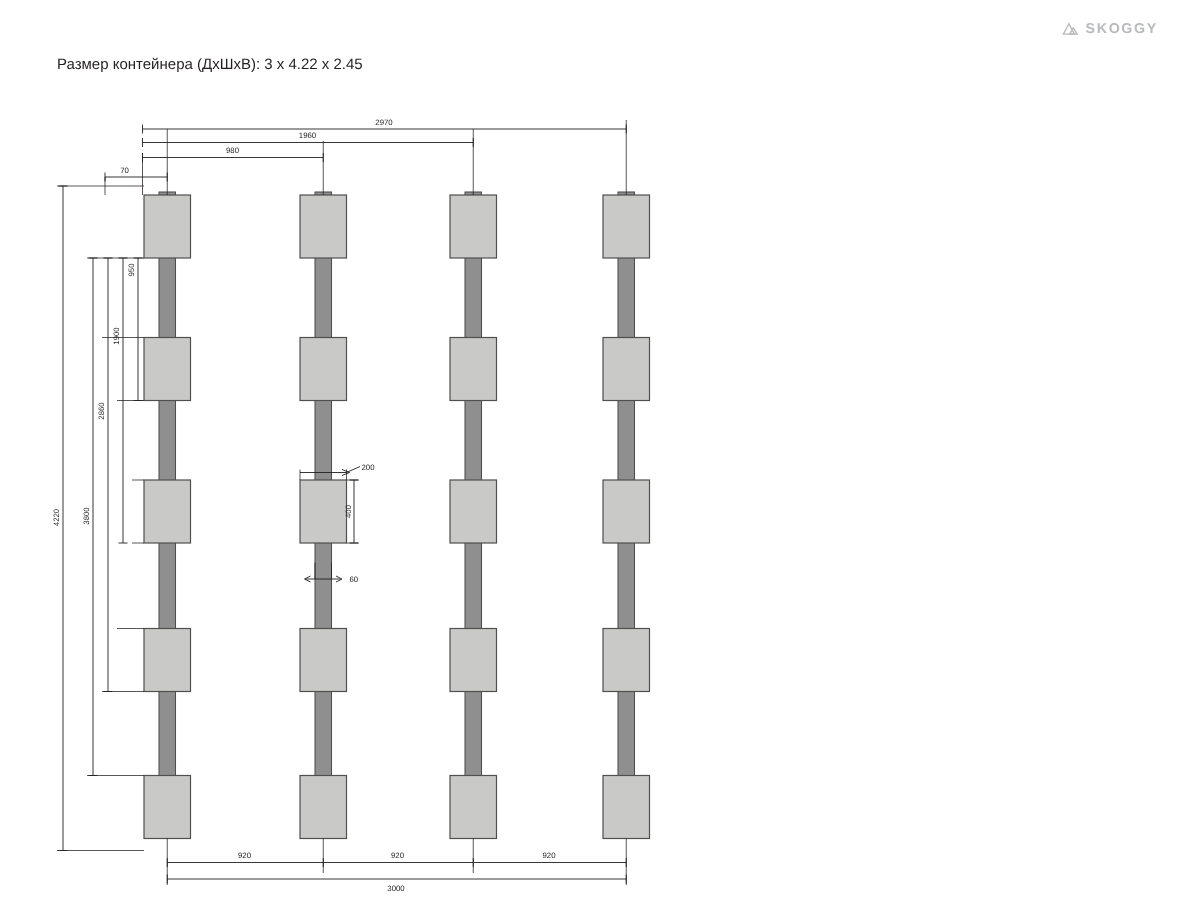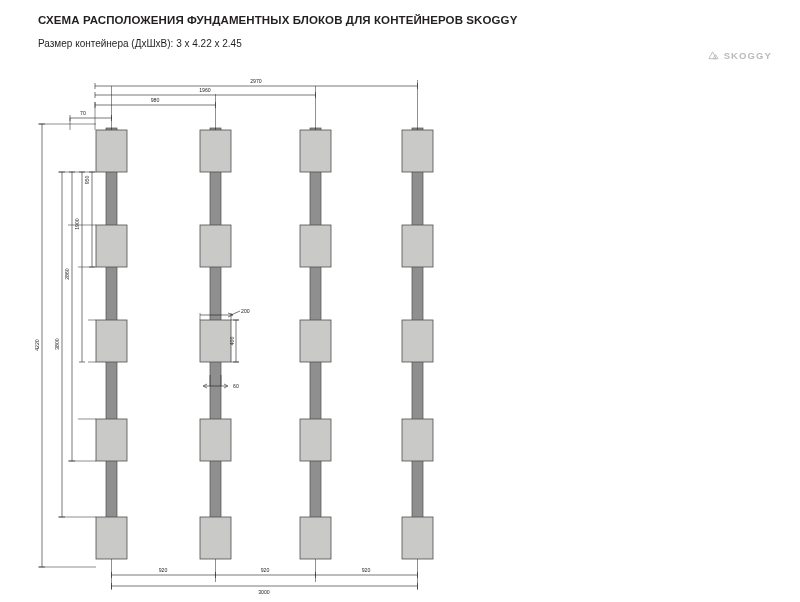--- a/index.html
+++ b/index.html
@@ -40,21 +40,20 @@
     white-space: nowrap;
   }
   .brand {
     position: absolute;
     right: 28px;
     top: 14px;
     display: flex;
     align-items: center;
     gap: 5px;
     color: #b9babc;
-    margin-top: 36px;
   }
   .brand-mark {
     display: block;
     width: 11px;
     height: 11px;
   }
   .brand-text {
     font-size: 9.5px;
     font-weight: bold;
     letter-spacing: 1.1px;
@@ -76,21 +75,20 @@
     font-family: "Liberation Sans", sans-serif;
     font-size: 5.2px;
     fill: #231f20;
   }
 </style>
 </head>
 <body>
 
 <div class="page">
 
-  <div class="title">СХЕМА РАСПОЛОЖЕНИЯ ФУНДАМЕНТНЫХ БЛОКОВ ДЛЯ КОНТЕЙНЕРОВ SKOGGY</div>
   <div class="subtitle">Размер контейнера (ДхШхВ): 3 x 4.22 x 2.45</div>
 
   <div class="brand">
     <svg class="brand-mark" viewBox="0 0 12 12">
       <path d="M1 9.5 L5 2 L9 9.5 Z" fill="none" stroke="#b9babc" stroke-width="1"></path>
       <path d="M5.6 9.5 L8.2 5 L11 9.5 Z" fill="none" stroke="#b9babc" stroke-width="1"></path>
     </svg>
     <span class="brand-text">SKOGGY</span>
   </div>
 

